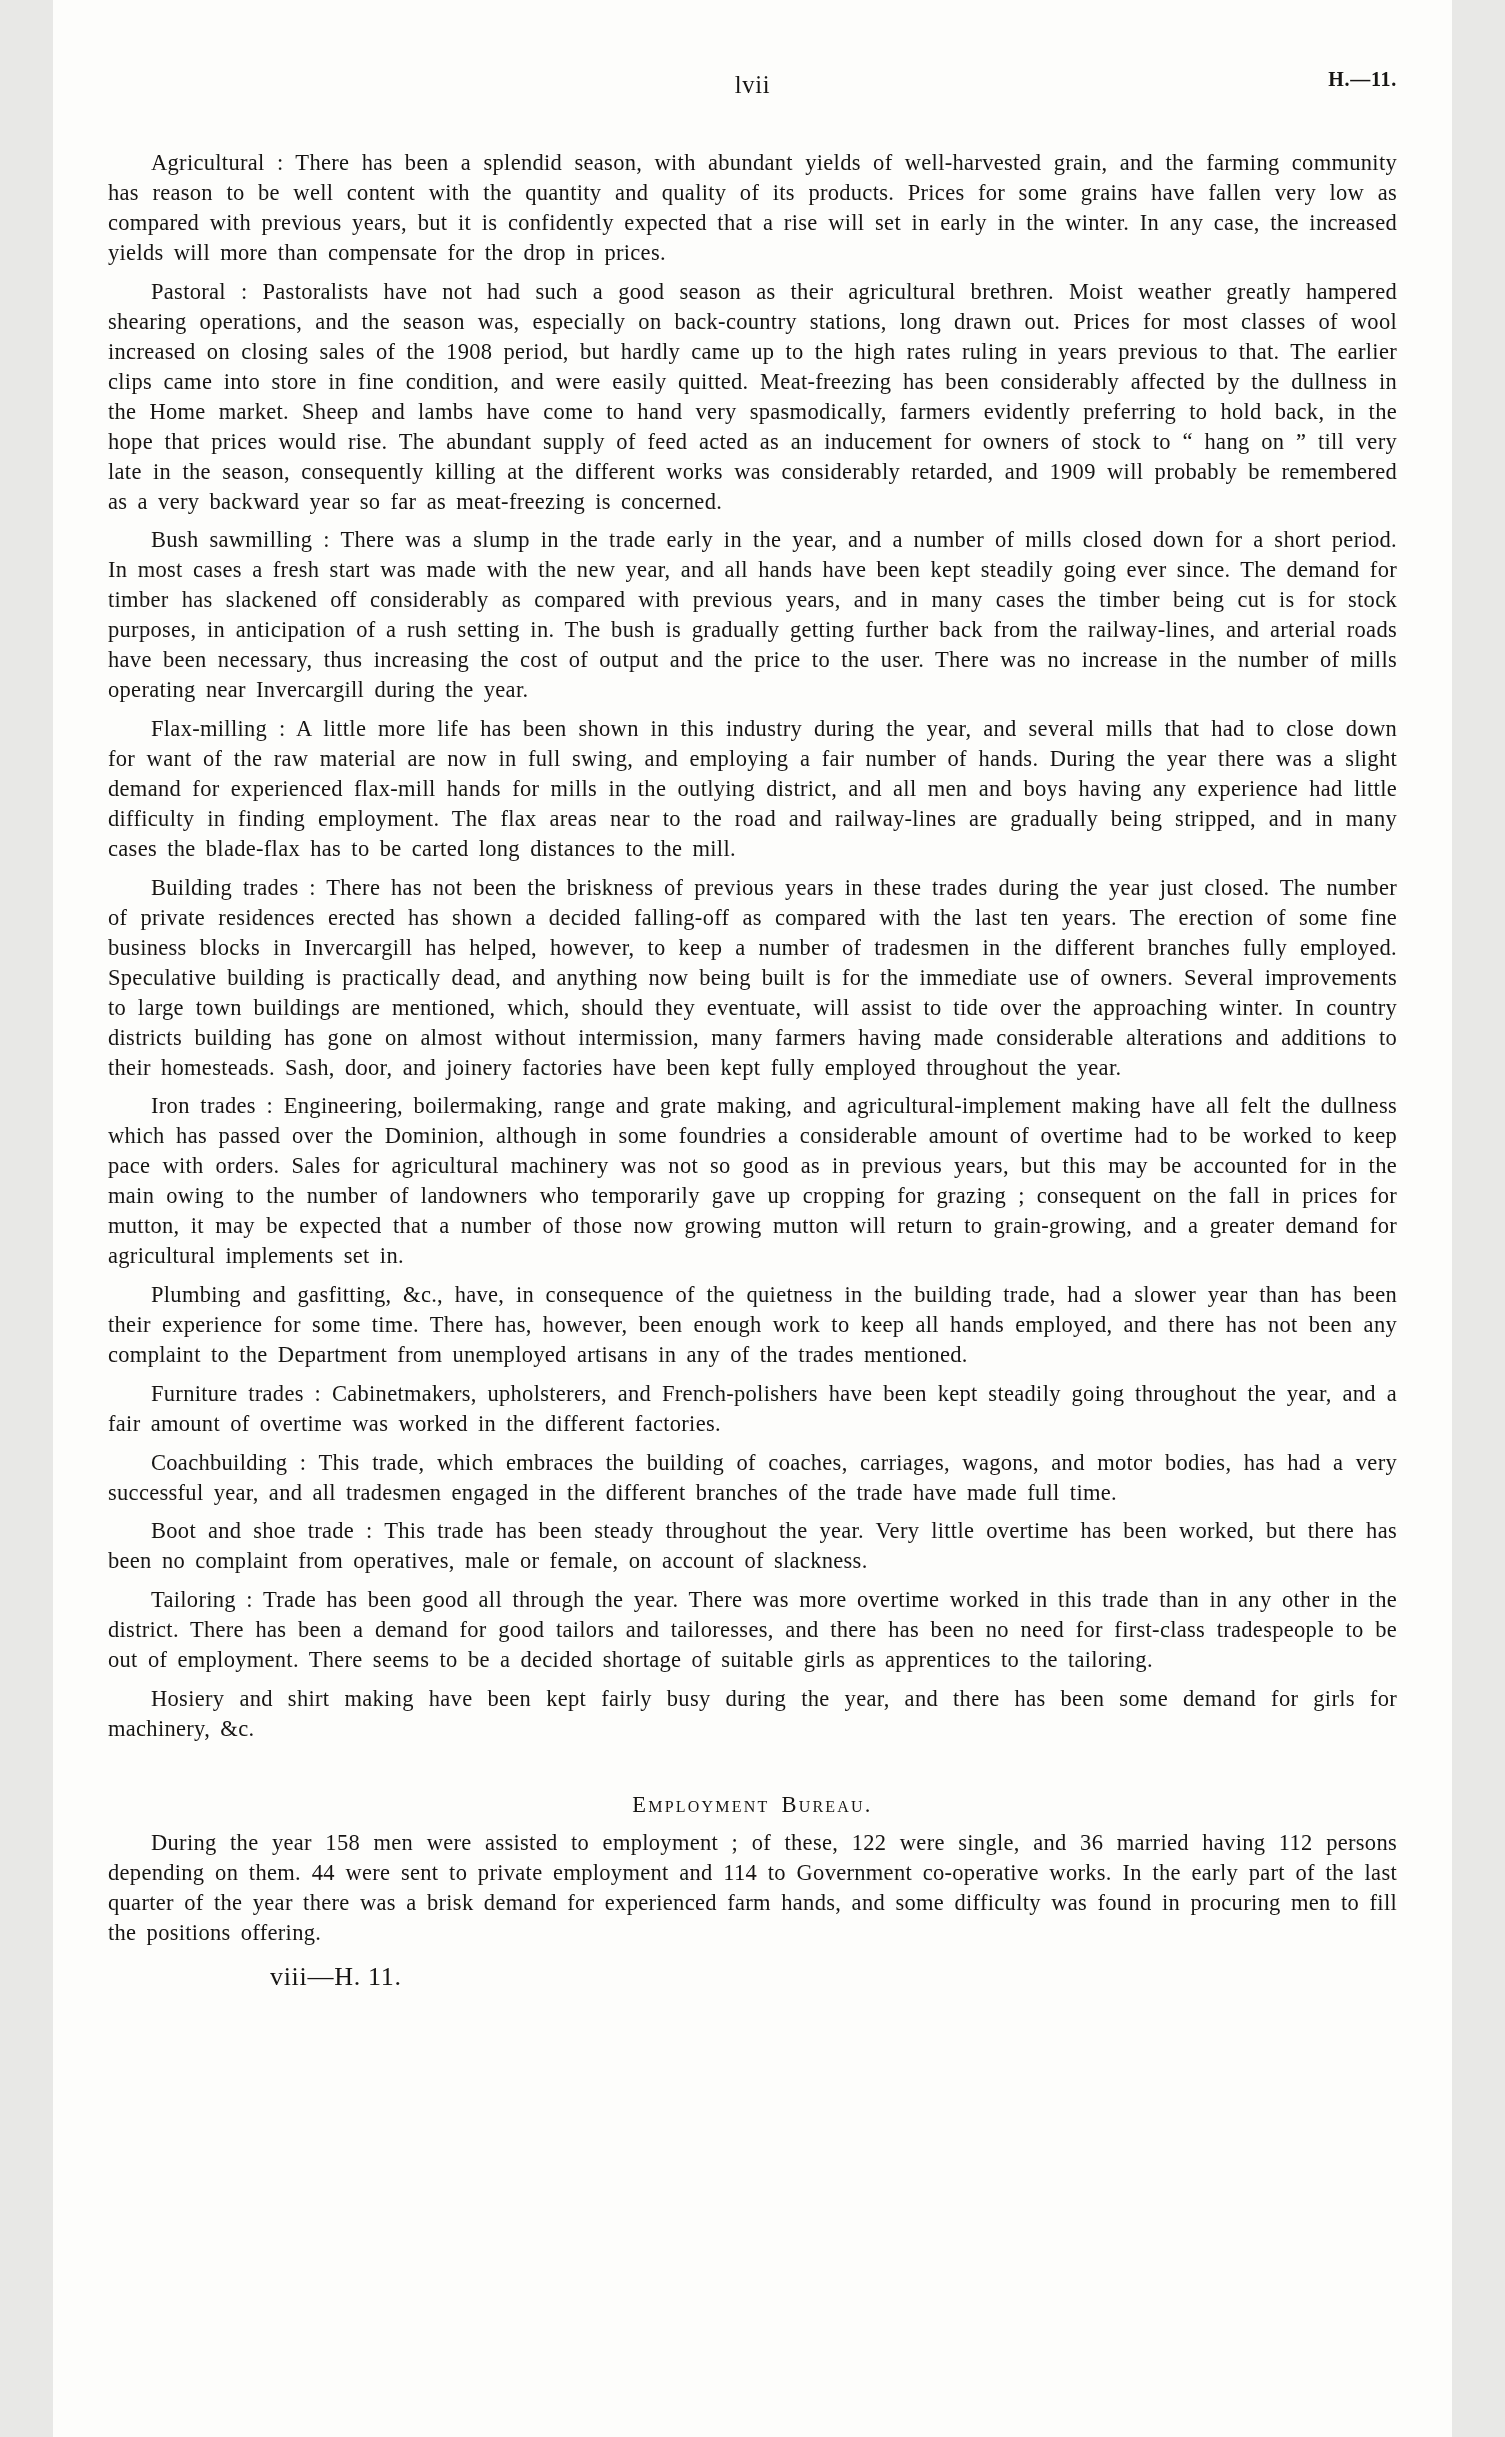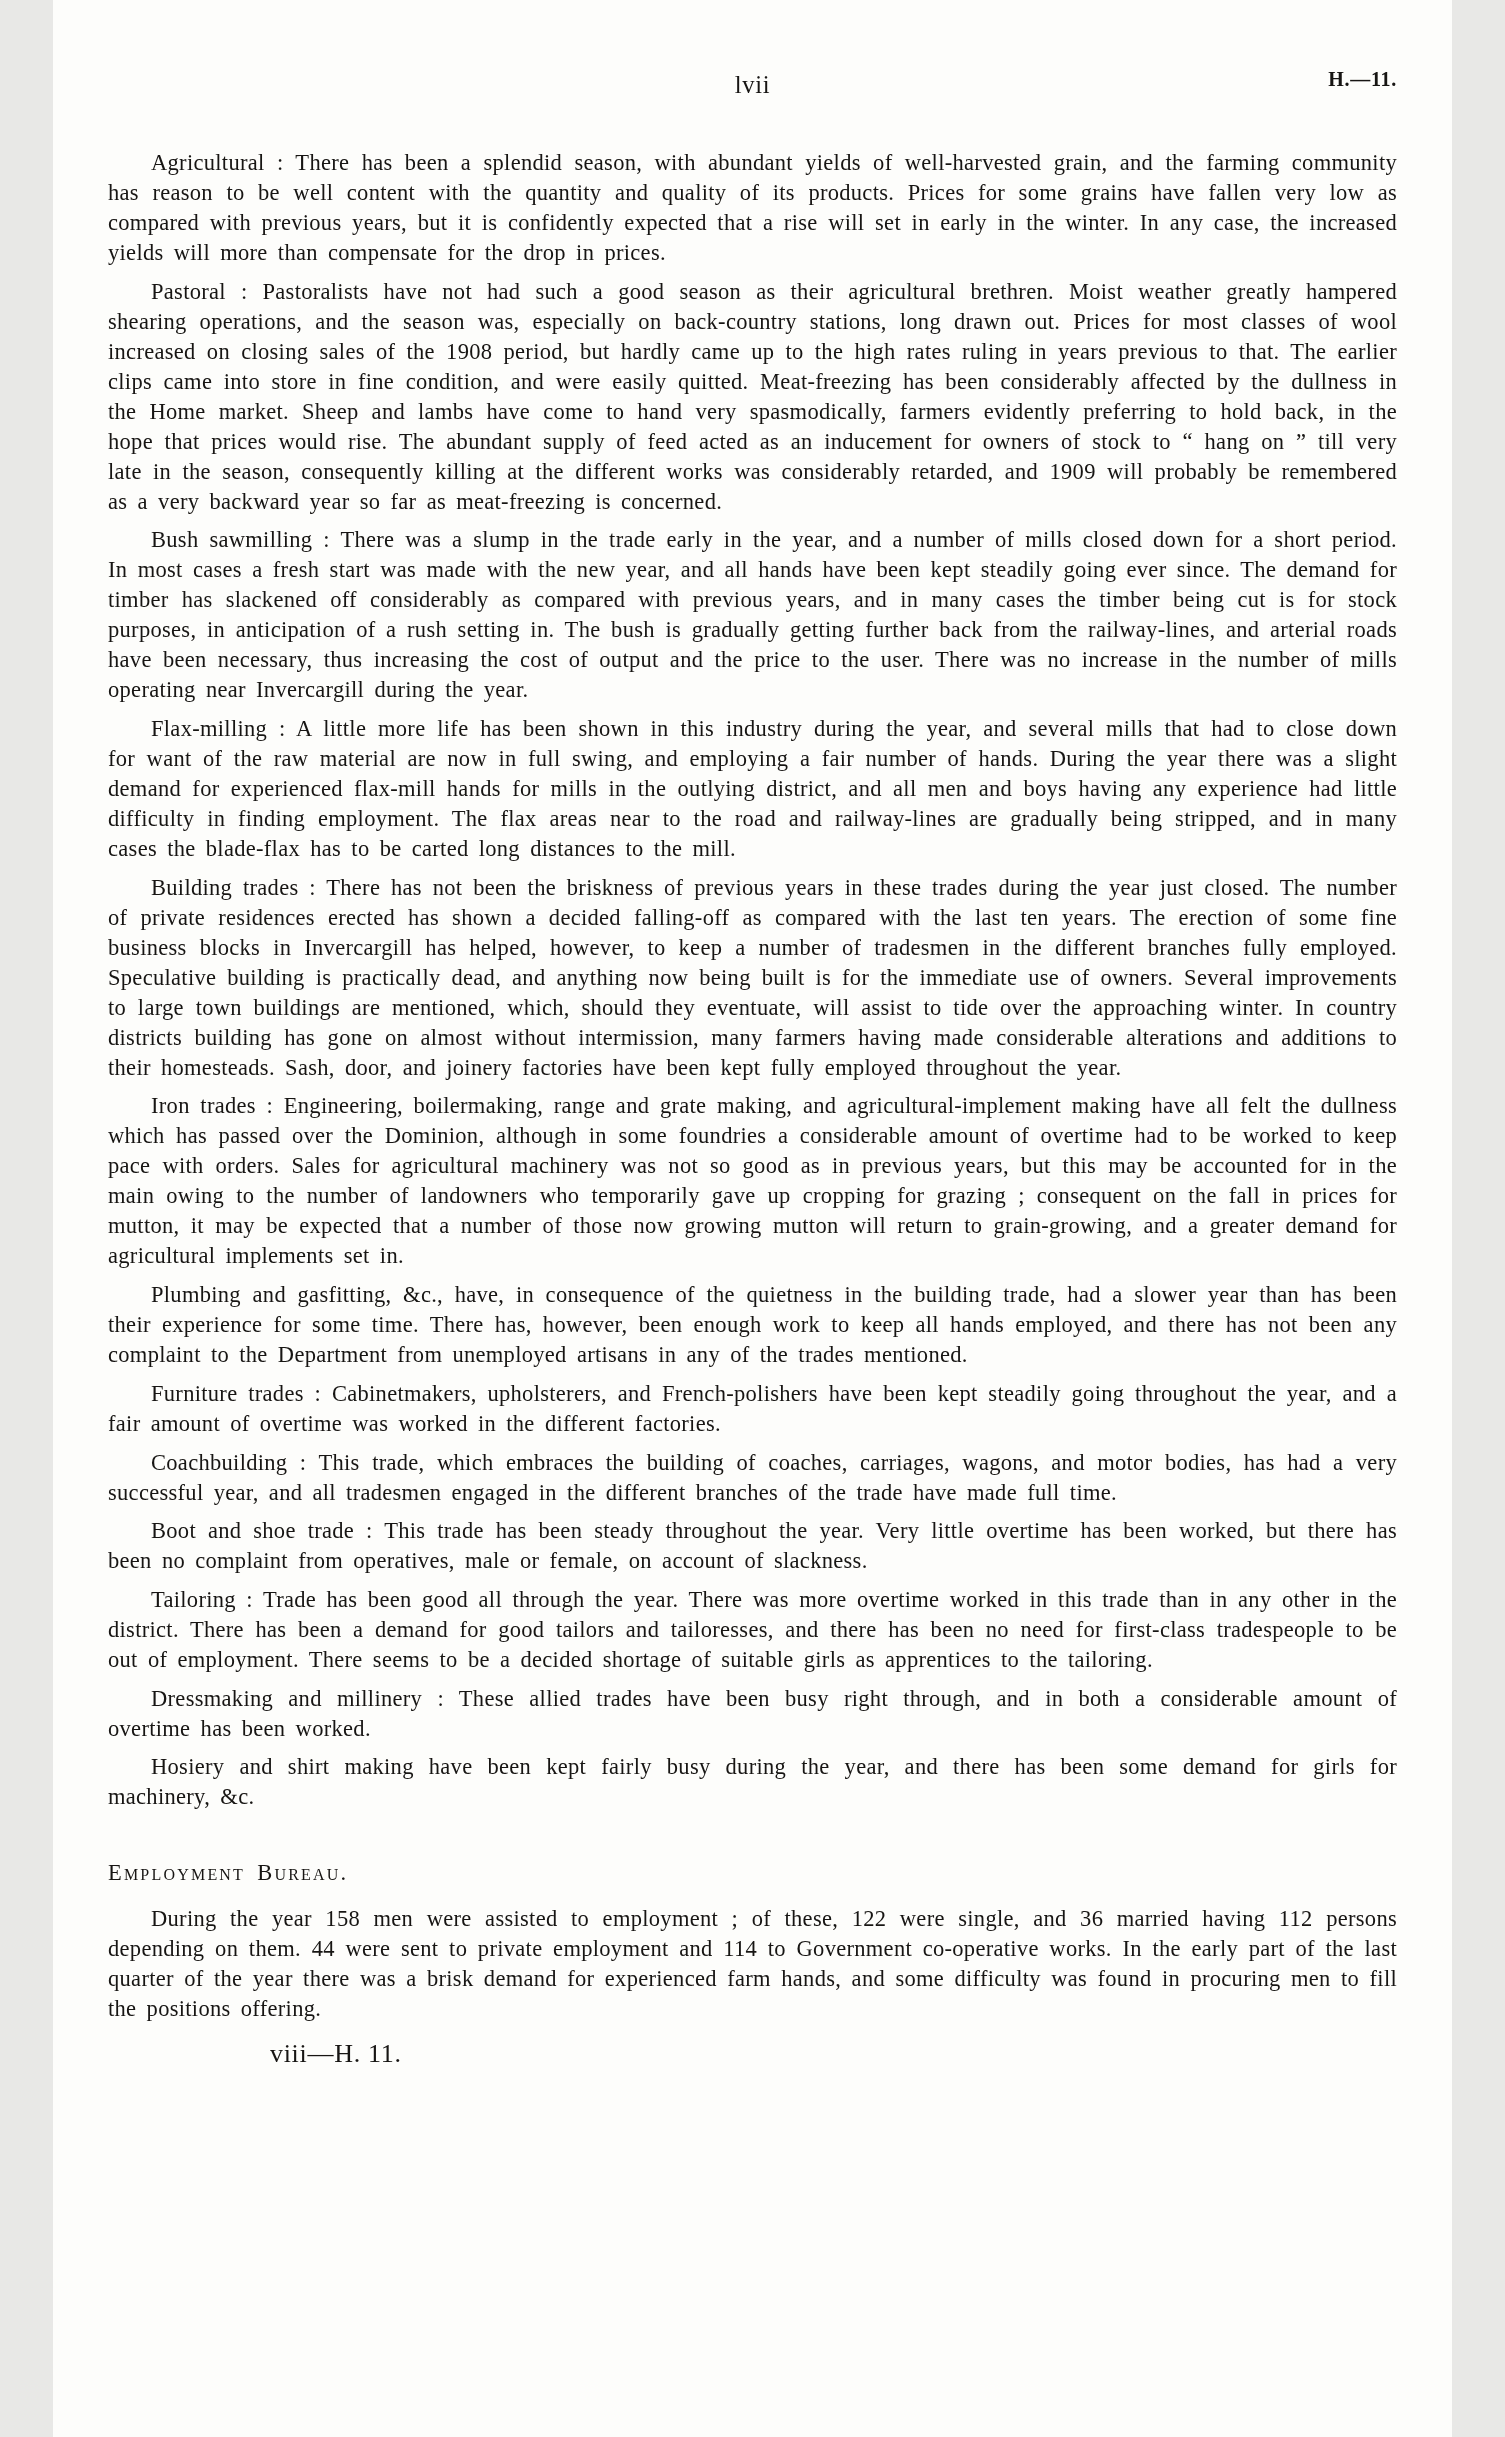--- a/index.html
+++ b/index.html
@@ -46,21 +46,22 @@
     line-height: 30px;
     text-align: justify;
     letter-spacing: 0.3px;
     word-spacing: 4.3px;
   }
   .text-block p {
     margin: 0 0 8.7px 0;
     text-indent: 43px;
   }
   .section-heading {
-    margin: 46px 0 16px 0;
+    margin: 46px 0 8px 0;
+    text-align: center;
     font-size: 22.5px;
     font-weight: normal;
     font-variant: small-caps;
     letter-spacing: 2.2px;
   }
   .page-footer {
     margin: 14.5px 0 0 217px;
     font-size: 26px;
     letter-spacing: 0.7px;
   }
@@ -80,21 +81,20 @@
     <p>Pastoral :  Pastoralists have not had such a good season as their agricultural brethren.  Moist weather greatly hampered shearing operations, and the season was, especially on back-country stations, long drawn out.  Prices for most classes of wool increased on closing sales of the 1908 period, but hardly came up to the high rates ruling in years previous to that.  The earlier clips came into store in fine condition, and were easily quitted.  Meat-freezing has been considerably affected by the dullness in the Home market.  Sheep and lambs have come to hand very spasmodically, farmers evidently preferring to hold back, in the hope that prices would rise.  The abundant supply of feed acted as an inducement for owners of stock to “ hang on ” till very late in the season, consequently killing at the different works was considerably retarded, and 1909 will probably be remembered as a very backward year so far as meat-freezing is concerned.</p>
     <p>Bush sawmilling :  There was a slump in the trade early in the year, and a number of mills closed down for a short period.  In most cases a fresh start was made with the new year, and all hands have been kept steadily going ever since.  The demand for timber has slackened off considerably as compared with previous years, and in many cases the timber being cut is for stock purposes, in anticipation of a rush setting in.  The bush is gradually getting further back from the railway-lines, and arterial roads have been necessary, thus increasing the cost of output and the price to the user.  There was no increase in the number of mills operating near Invercargill during the year.</p>
     <p>Flax-milling :  A little more life has been shown in this industry during the year, and several mills that had to close down for want of the raw material are now in full swing, and employing a fair number of hands.  During the year there was a slight demand for experienced flax-mill hands for mills in the outlying district, and all men and boys having any experience had little difficulty in finding employment.  The flax areas near to the road and railway-lines are gradually being stripped, and in many cases the blade-flax has to be carted long distances to the mill.</p>
     <p>Building trades :  There has not been the briskness of previous years in these trades during the year just closed.  The number of private residences erected has shown a decided falling-off as compared with the last ten years.  The erection of some fine business blocks in Invercargill has helped, however, to keep a number of tradesmen in the different branches fully employed.  Speculative building is practically dead, and anything now being built is for the immediate use of owners.  Several improvements to large town buildings are mentioned, which, should they eventuate, will assist to tide over the approaching winter.  In country districts building has gone on almost without intermission, many farmers having made considerable alterations and additions to their homesteads.  Sash, door, and joinery factories have been kept fully employed throughout the year.</p>
     <p>Iron trades :  Engineering, boilermaking, range and grate making, and agricultural-implement making have all felt the dullness which has passed over the Dominion, although in some foundries a considerable amount of overtime had to be worked to keep pace with orders.  Sales for agricultural machinery was not so good as in previous years, but this may be accounted for in the main owing to the number of landowners who temporarily gave up cropping for grazing ;  consequent on the fall in prices for mutton, it may be expected that a number of those now growing mutton will return to grain-growing, and a greater demand for agricultural implements set in.</p>
     <p>Plumbing and gasfitting, &amp;c., have, in consequence of the quietness in the building trade, had a slower year than has been their experience for some time.  There has, however, been enough work to keep all hands employed, and there has not been any complaint to the Department from unemployed artisans in any of the trades mentioned.</p>
     <p>Furniture trades :  Cabinetmakers, upholsterers, and French-polishers have been kept steadily going throughout the year, and a fair amount of overtime was worked in the different factories.</p>
     <p>Coachbuilding :  This trade, which embraces the building of coaches, carriages, wagons, and motor bodies, has had a very successful year, and all tradesmen engaged in the different branches of the trade have made full time.</p>
     <p>Boot and shoe trade :  This trade has been steady throughout the year.  Very little overtime has been worked, but there has been no complaint from operatives, male or female, on account of slackness.</p>
     <p>Tailoring :  Trade has been good all through the year.  There was more overtime worked in this trade than in any other in the district.  There has been a demand for good tailors and tailoresses, and there has been no need for first-class tradespeople to be out of employment.  There seems to be a decided shortage of suitable girls as apprentices to the tailoring.</p>
-    <p>Dressmaking and millinery :  These allied trades have been busy right through, and in both a considerable amount of overtime has been worked.</p>
     <p>Hosiery and shirt making have been kept fairly busy during the year, and there has been some demand for girls for machinery, &amp;c.</p>
 
     <h2 class="section-heading">Employment Bureau.</h2>
 
     <p>During the year 158 men were assisted to employment ;  of these, 122 were single, and 36 married having 112 persons depending on them.  44 were sent to private employment and 114 to Government co-operative works.  In the early part of the last quarter of the year there was a brisk demand for experienced farm hands, and some difficulty was found in procuring men to fill the positions offering.</p>
   </div>
 
   <div class="page-footer">
     <span>viii—H. 11.</span>
   </div>

